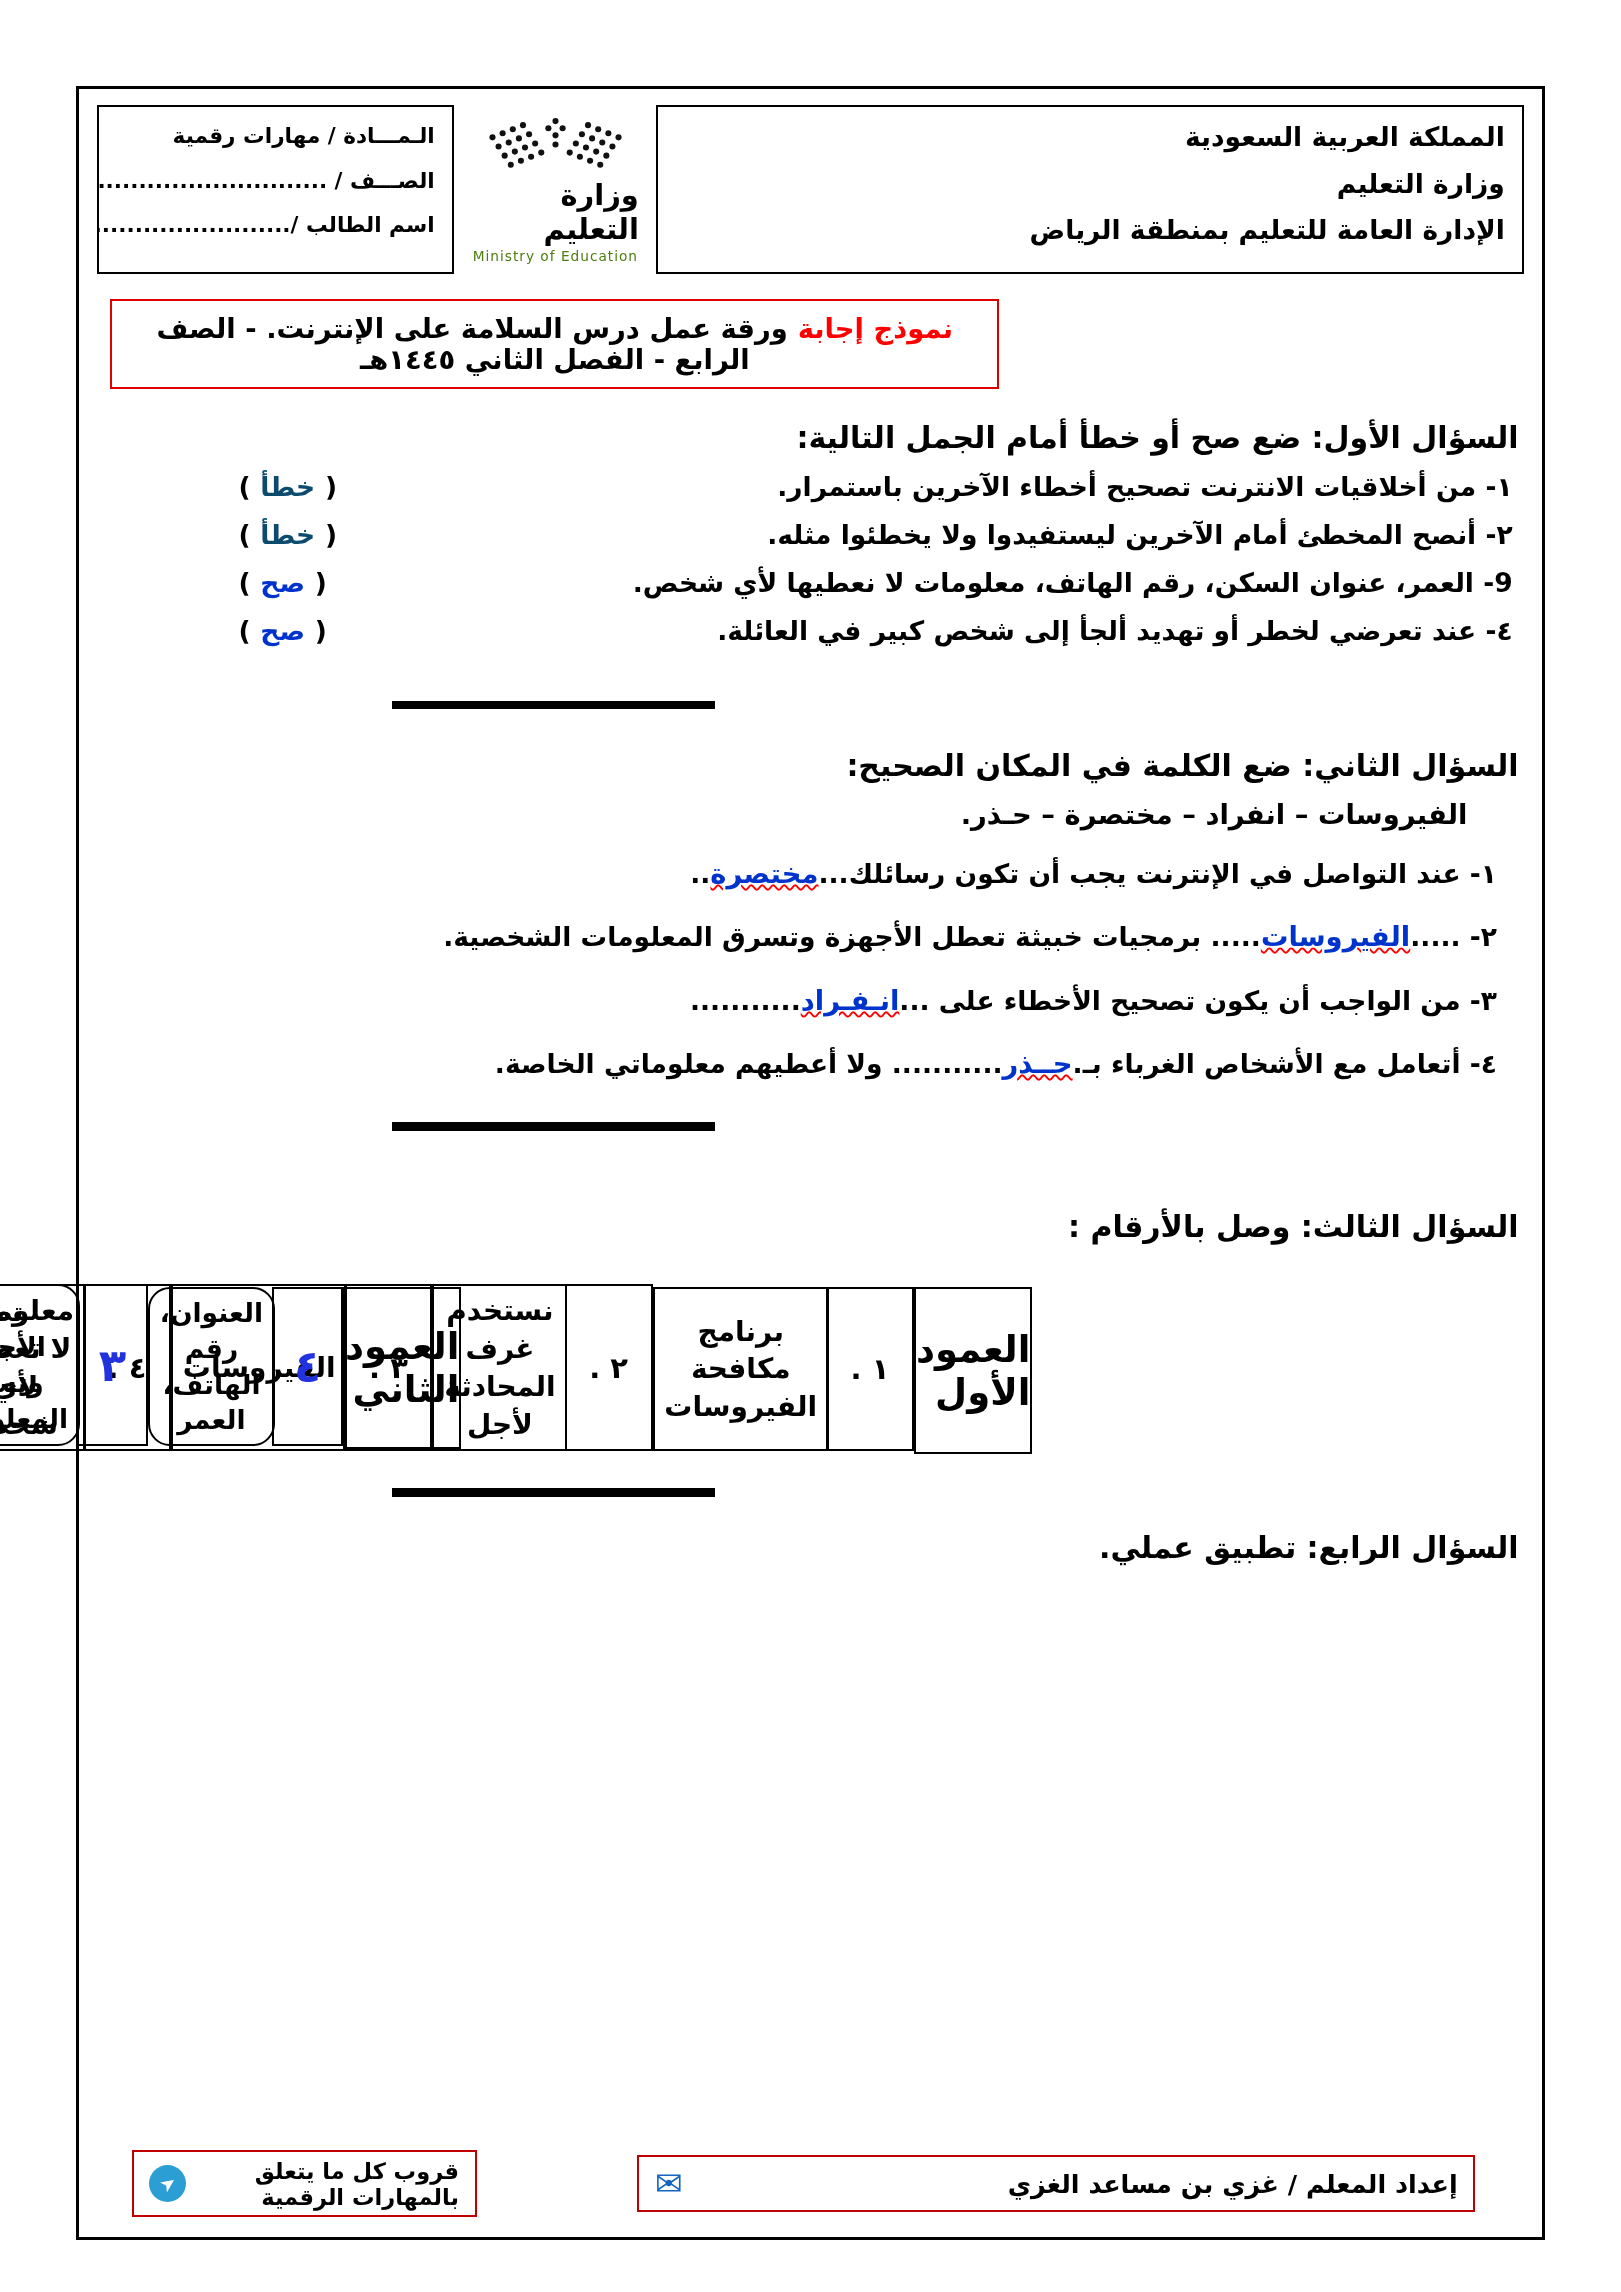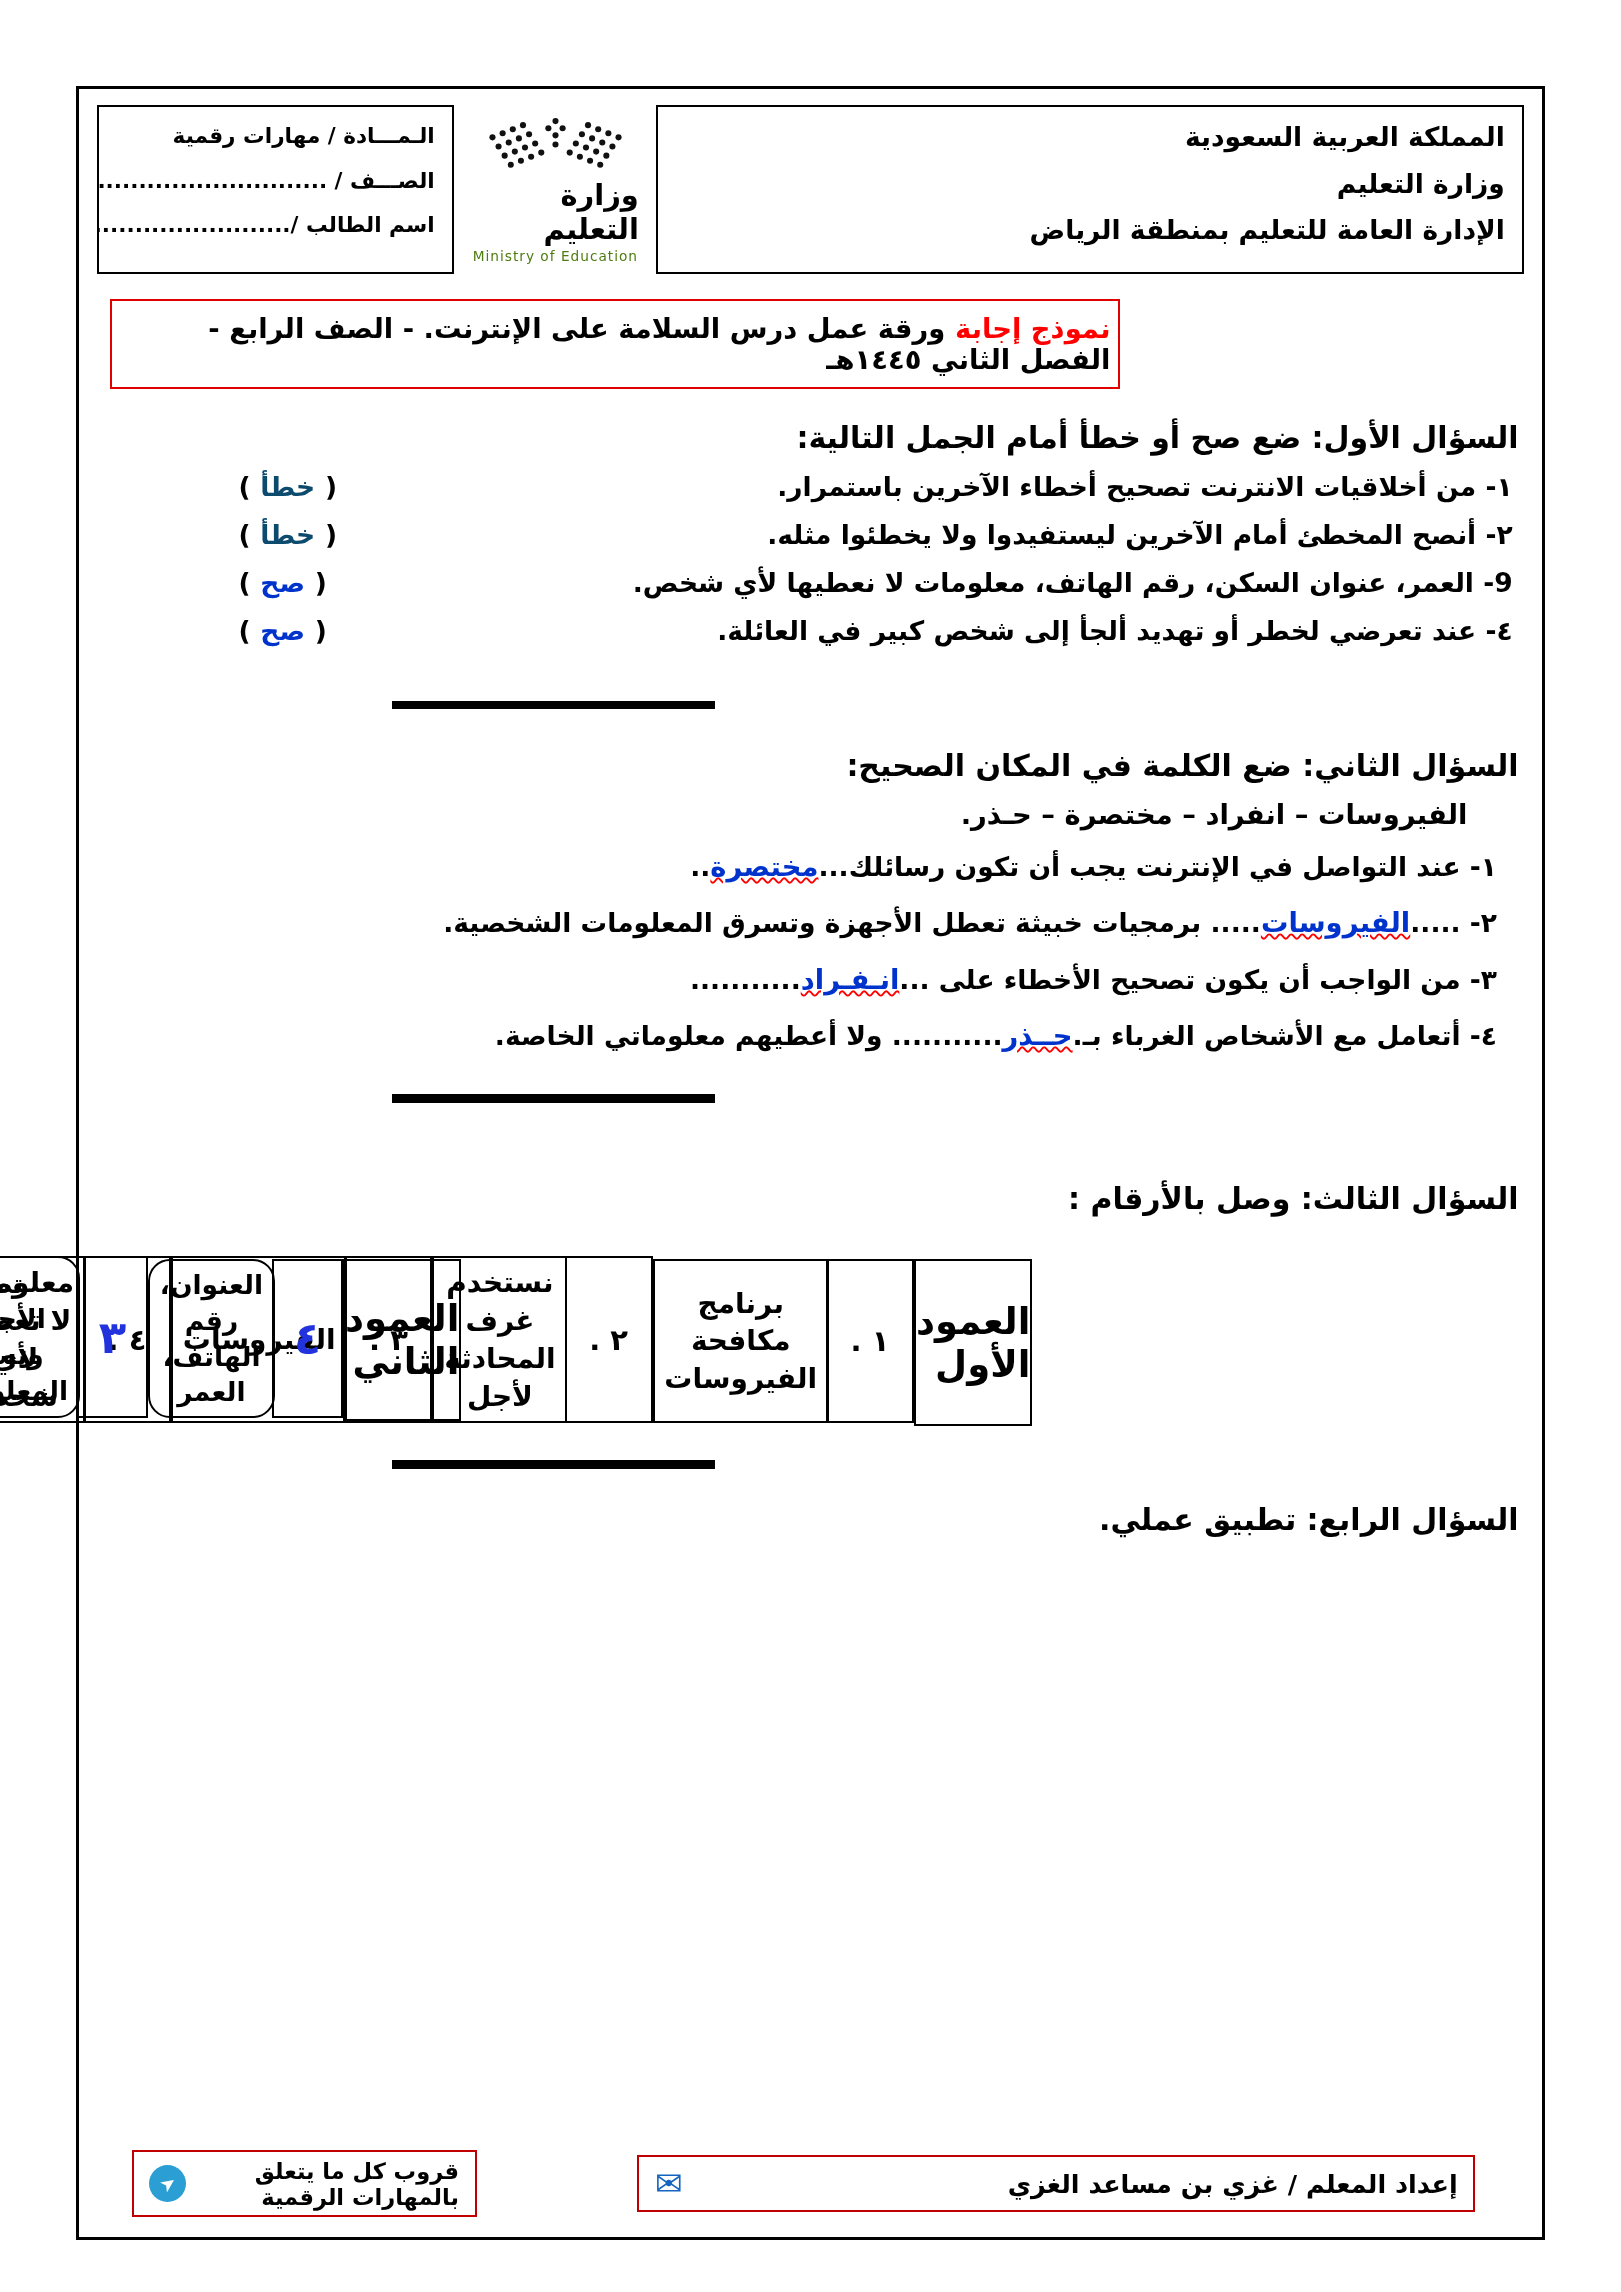--- a/index.html
+++ b/index.html
@@ -16,38 +16,38 @@
   
   .hdr { display:flex; align-items:stretch; gap:17.6px; height:169px; }
   .hdr-box { border:2.9px solid #000; padding:7.8px 17.6px; }
   .hdr-right { width:887px; font-size:26.5px; line-height:1.75; text-align:right; }
   .logo { flex:1; display:flex; flex-direction:column; align-items:center; justify-content:center; gap:2px; }
   .logo-ar { font-size:29px; letter-spacing:1px; }
   .logo-en { font-size:13.7px; direction:ltr; color:#4d7c0f; letter-spacing:1px; font-weight:normal; }
   .hdr-left { width:365px; font-size:21.6px; line-height:2.05; text-align:right; white-space:nowrap; overflow:hidden; }
   
   .title-box {
-    margin:25.5px auto 0 13.7px; width:1010px; border:2.9px solid #e00000;
-    font-size:27.4px; padding:11.8px 7.8px;
+    margin:25.5px auto 0 13.7px; width:889px; border:2.9px solid #e00000;
+    text-align:center; font-size:27.4px; padding:11.8px 7.8px;
   }
   .title-red { color:#ff0000; margin-left:9.8px; }
   
   .qhead { font-size:30px; margin:31px 5.9px 0 0; text-align:right; }
   
   .tf-row { display:flex; justify-content:space-between; align-items:baseline;
             font-size:26.5px; margin-top:16.7px; padding-right:11.8px; padding-left:132px; }
   .tf-ans { white-space:nowrap; font-size:26.5px; }
   .par { margin:0 9.8px; }
   .ans-red { color:#0c4a6e; }
   .ans-blue { color:#0033cc; }
   
   .divider { height:8.8px; background:#000; width:323px; margin:55px 809px 7.8px auto; }
   
   .wordbank { font-size:27.4px; margin:15.7px 57px 0 0; text-align:right; }
-  .fill-row { font-size:26.5px; margin-top:18px; text-align:right; padding-right:27.4px; line-height:1.4; }
+  .fill-row { font-size:26.5px; margin-top:25px; text-align:right; padding-right:27.4px; line-height:1.4; }
   .blank-ans { color:#0033cc; font-size:27.4px;
                text-decoration:underline wavy #ff0000; text-decoration-thickness:2px; }
   
   .tables { display:flex; margin-top:43px; align-items:flex-start; }
   .tbl { display:flex; }
   .tbl-right { margin-right:446px; width:466px; }
   .tbl-left  { margin-right:83px;  width:405px; }
   .thead { border:2.9px solid #000; min-height:71px; display:flex; align-items:center;
            justify-content:center; font-size:37px; margin-bottom:-2.9px; }
   .tbl-right .thead { margin-right:46px; }

